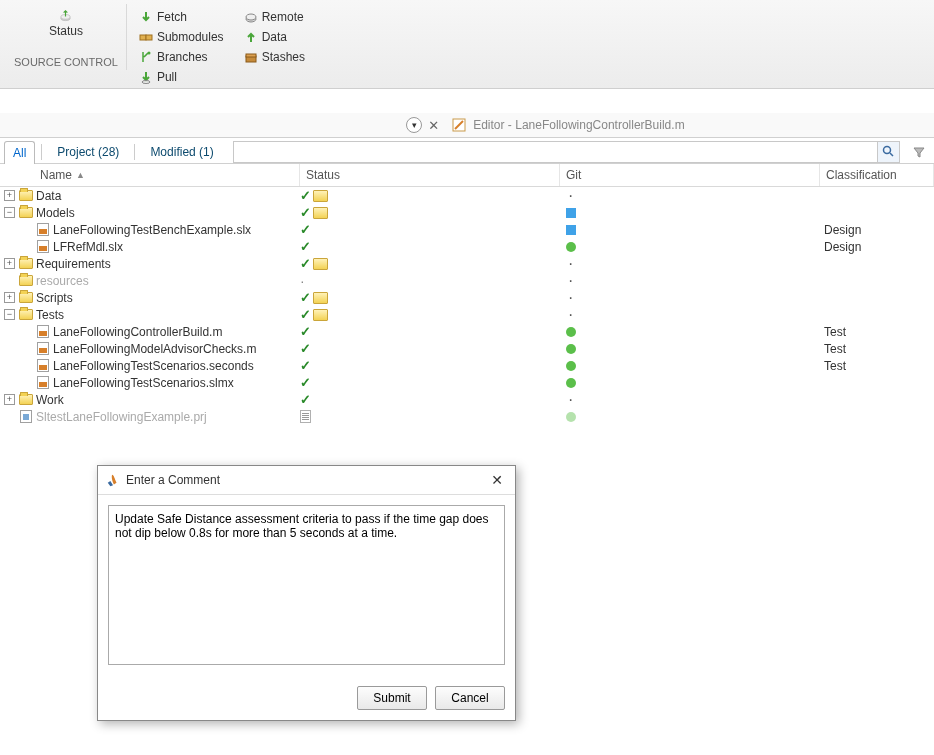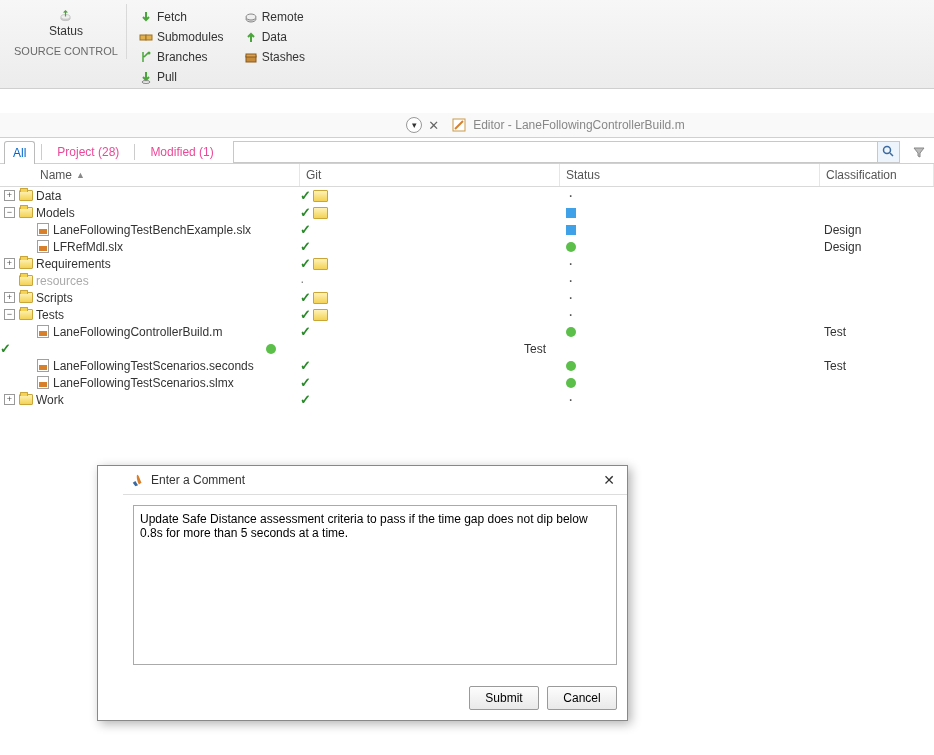--- a/index.html
+++ b/index.html
@@ -5,32 +5,32 @@
 * { box-sizing: border-box; margin: 0; padding: 0; font-family: "Segoe UI", Arial, sans-serif; font-size: 12px; }
 body { width: 934px; height: 755px; background: #fff; color: #333; overflow: hidden; position: relative; }
 
 
 .ribbon { background: linear-gradient(#f7f7f7,#ececec); border-bottom: 1px solid #cfcfcf; padding: 4px 6px 2px; display: flex; align-items: flex-start; gap: 8px; }
 .ribbon-group { display: flex; flex-direction: column; align-items: center; border-right: 1px solid #d9d9d9; padding: 0 8px 2px; }
 .ribbon-group:last-child { border-right: none; }
 .big-btn { display:flex; flex-direction:column; align-items:center; gap:2px; padding:4px 8px; border:1px solid transparent; border-radius:2px; cursor:pointer; }
 .small-btns { display:grid; grid-template-columns:auto auto; column-gap:12px; row-gap:2px; }
 .small-btn { display:flex; align-items:center; gap:4px; padding:2px 4px; cursor:pointer; border-radius:2px; }
-.grp-label { color:#6a6a6a; font-size:11px; margin-top:2px; }
+.grp-label { color:#6a6a6a; font-size:11px; margin-top:13px; }
 
 
 .editor-bar { display:flex; align-items:center; justify-content:flex-end; gap:6px; padding:4px 8px; border-bottom:1px solid #d0d0d0; background:#f9f9f9; }
 .editor-title { color:#888; }
 .circle-btn { width:16px; height:16px; border-radius:50%; border:1px solid #999; display:flex; align-items:center; justify-content:center; font-size:9px; cursor:pointer; background:#fff; }
 
 
 .filter-row { display:flex; align-items:center; border-bottom:1px solid #d0d0d0; padding:2px 4px 0; gap:4px; }
 .filter-tab { padding:4px 8px; border:1px solid transparent; border-bottom:none; cursor:pointer; }
 .filter-tab.active { border-color:#bbb; background:#fff; color:#0066cc; border-radius:3px 3px 0 0; position:relative; top:1px; }
-.filter-tab:not(.active) { color:#ec4899; }
+.filter-tab:not(.active) { color:#0c4a6e; }
 .filter-sep { width:1px; height:16px; background:#ccc; margin:0 2px; }
 .search-box { flex:1; margin-left:6px; display:flex; align-items:center; border:1px solid #c8c8c8; height:22px; background:#fff; }
 .search-box input { flex:1; border:none; outline:none; padding:0 4px; font-size:12px; }
 .search-btn { width:22px; height:20px; display:flex; align-items:center; justify-content:center; background:#eef4fb; border-left:1px solid #c8c8c8; cursor:pointer; }
 .funnel-btn { width:22px; height:22px; margin-left:4px; display:flex; align-items:center; justify-content:center; cursor:pointer; color:#888; }
 
 
 .thead { display:flex; background:#fff; border-bottom:1px solid #d9d9d9; }
 .th { padding:4px 6px; color:#555; border-right:1px solid #e6e6e6; font-weight:normal; display:flex; align-items:center; gap:4px; }
 .th.name { width:300px; padding-left:40px; }
@@ -58,21 +58,21 @@
 .check { color:#2a8a2a; font-weight:bold; font-size:13px; }
 .folder-badge { width:15px; height:12px; background:linear-gradient(#fff2b8,#f3d254); border:1px solid #caa53a; border-radius:1px; }
 .sq-blue { width:10px; height:10px; background:#3fa2e8; margin-left:6px; }
 .circ-green { width:10px; height:10px; background:#5bbf4a; border-radius:50%; margin-left:6px; }
 .circ-green.faded { opacity:0.45; }
 .muted { color:#aaa; }
 .doc-badge { width:11px; height:13px; border:1px solid #b0b0b0; background:#fff; position:relative; }
 .doc-badge::after { content:''; position:absolute; left:1px; top:2px; width:7px; height:1px; background:#999; box-shadow:0 2px 0 #999, 0 4px 0 #999, 0 6px 0 #999; }
 
 
-.dialog { position:absolute; left:97px; top:465px; width:531px; background:#fff; border:1px solid #888; box-shadow:3px 3px 10px rgba(0,0,0,0.3);padding-left:25px; }
+.dialog { position:absolute; left:97px; top:465px; width:419px; background:#fff; border:1px solid #888; box-shadow:3px 3px 10px rgba(0,0,0,0.3); }
 .dlg-title { display:flex; align-items:center; gap:6px; padding:6px 8px; border-bottom:1px solid #ddd; }
 .dlg-title .x { margin-left:auto; font-size:14px; cursor:pointer; padding:0 4px; }
 .dlg-body { padding:10px; }
 .dlg-body textarea { width:100%; height:160px; border:1px solid #aaa; padding:6px; font-family:inherit; font-size:12px; resize:none; outline:none; }
 .dlg-foot { display:flex; justify-content:flex-end; gap:8px; padding:8px 10px 10px; }
 .dlg-foot button { min-width:70px; padding:4px 12px; background:linear-gradient(#fdfdfd,#e9e9e9); border:1px solid #9a9a9a; border-radius:2px; cursor:pointer; }
 
 .matlab-logo { width:14px; height:14px; }
 </style>
 </head>
@@ -175,22 +175,22 @@
         <path d="M2 3h10L8 8v4l-2-1V8z" fill="#bbb" stroke="#888"></path>
       </svg>
   </div>
 </div>
 
 <div class="thead">
   <div class="th name">
       <span>Name</span>
       <span class="sort-arrow">▲</span>
     </div>
+  <div class="th status">Status</div>
   <div class="th git">Git</div>
-  <div class="th status">Status</div>
   <div class="th class">Classification</div>
 </div>
 
 <div class="tree" id="tree">
     <div class="row">
       <div class="cell-name">
         <div class="expander">+</div>
         <span class="ficon">
           <span class="folder-ico"></span>
         </span>
@@ -334,20 +334,28 @@
       </div>
       <div class="cell-status">
         <span class="check">✓</span>
       </div>
       <div class="cell-git">
         <span class="circ-green"></span>
       </div>
       <div class="cell-class">Test</div>
     </div>
     <div class="row">
+      <div class="cell-name">
+        <div class="expander blank"></div>
+        <span class="indent1"></span>
+        <span class="ficon">
+          <span class="file-ico mat"></span>
+        </span>
+        <span>LaneFollowingModelAdvisorChecks.m</span>
+      </div>
       <div class="cell-status">
         <span class="check">✓</span>
       </div>
       <div class="cell-git">
         <span class="circ-green"></span>
       </div>
       <div class="cell-class">Test</div>
     </div>
     <div class="row">
       <div class="cell-name">
@@ -389,20 +397,36 @@
         <span class="ficon">
           <span class="folder-ico"></span>
         </span>
         <span>Work</span>
       </div>
       <div class="cell-status">
         <span class="check">✓</span>
       </div>
       <div class="cell-git">
         <span style="color: rgb(85, 85, 85); font-size: 16px; margin-left: 8px;">·</span>
+      </div>
+      <div class="cell-class"></div>
+    </div>
+    <div class="row">
+      <div class="cell-name">
+        <div style="width: 11px;"></div>
+        <span class="ficon">
+          <span class="file-ico prj"></span>
+        </span>
+        <span class="muted">SltestLaneFollowingExample.prj</span>
+      </div>
+      <div class="cell-status">
+        <span class="doc-badge"></span>
+      </div>
+      <div class="cell-git">
+        <span class="circ-green faded"></span>
       </div>
       <div class="cell-class"></div>
     </div>
   </div>
 
 <div class="dialog">
   <div class="dlg-title">
     <svg class="matlab-logo" viewBox="0 0 16 16">
         <path d="M2 11l3-2 3 5-3 1z" fill="#3a6aa0"></path>
         <path d="M7 2c2 0 3 5 5 9l-3 2c-2-4-3-9-2-11z" fill="#d77f2a"></path>

